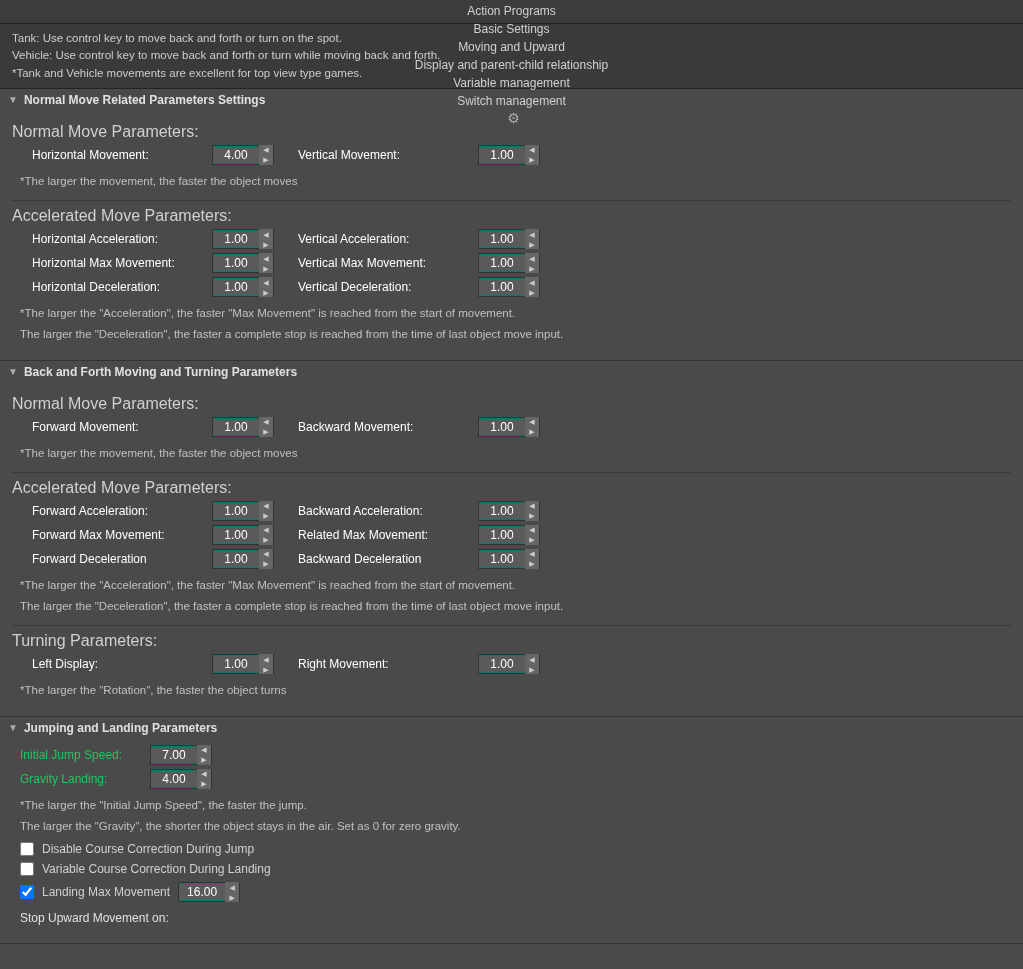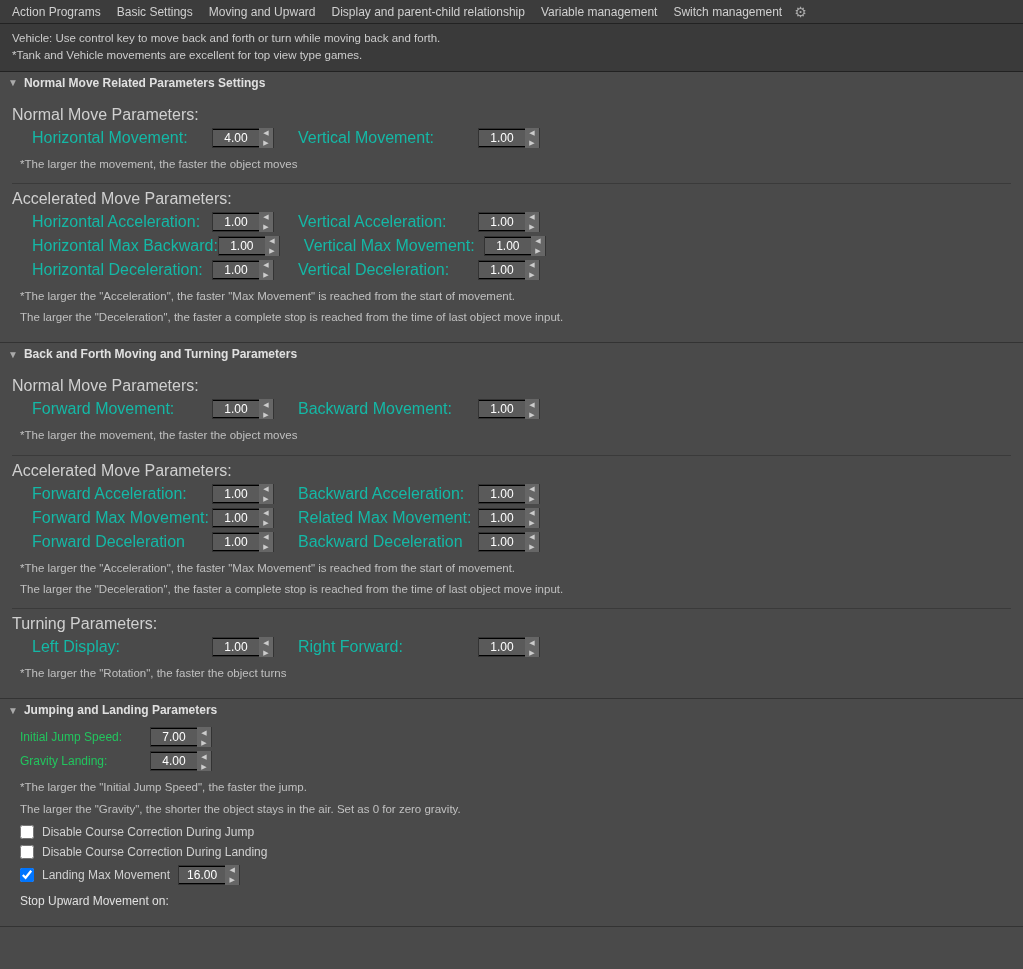--- a/index.html
+++ b/index.html
@@ -13,20 +13,21 @@
     }
 
     
     .menu-bar {
       background: #3c3c3c;
       display: flex;
       align-items: center;
       padding: 2px 4px;
       border-bottom: 1px solid #222;
       height: 24px;
+      flex-direction: column;
     }
     .menu-item {
       padding: 2px 8px;
       cursor: pointer;
       color: #d0d0d0;
       font-size: 12px;
       white-space: nowrap;
     }
     .gear-icon {
       margin-left: 4px;
@@ -82,29 +83,29 @@
     }
 
     .param-row {
       display: flex;
       align-items: center;
       margin-bottom: 4px;
       padding-left: 20px;
     }
 
     .param-label {
-      color: #14b8a6;
+      color: #ffffff;
       min-width: 180px;
-      font-size: 16px;
+      font-size: 12px;
     }
 
     .spinner {
       display: inline-flex;
       align-items: center;
-      background: #000000;
+      background: #0f766e;
       border: 1px solid #333;
       height: 20px;
       margin-right: 24px;
     }
     .spinner-value {
       background: #5a5a5a;
       color: #fff;
       min-width: 46px;
       text-align: center;
       font-size: 12px;
@@ -178,20 +179,21 @@
   <span class="menu-item">Action Programs</span>
   <span class="menu-item">Basic Settings</span>
   <span class="menu-item">Moving and Upward</span>
   <span class="menu-item">Display and parent-child relationship</span>
   <span class="menu-item">Variable management</span>
   <span class="menu-item">Switch management</span>
   <span class="gear-icon">⚙</span>
 </div>
 
 <div class="info-box">
+  <div>Tank: Use control key to move back and forth or turn on the spot.</div>
   <div>Vehicle: Use control key to move back and forth or turn while moving back and forth.</div>
   <div>*Tank and Vehicle movements are excellent for top view type games.</div>
 </div>
 
 <div class="main-content">
 
   <div class="section">
     <div class="section-header">
       <span class="arrow">▼</span>
       <span>Normal Move Related Parameters Settings</span>
@@ -231,21 +233,21 @@
         <span class="param-label">Vertical Acceleration:</span>
         <div class="spinner">
           <span class="spinner-value">1.00</span>
           <div class="spinner-btns">
             <button class="spinner-btn">◀</button>
             <button class="spinner-btn">▶</button>
           </div>
         </div>
       </div>
       <div class="param-row">
-        <span class="param-label">Horizontal Max Backward:</span>
+        <span class="param-label">Horizontal Max Movement:</span>
         <div class="spinner">
           <span class="spinner-value">1.00</span>
           <div class="spinner-btns">
             <button class="spinner-btn">◀</button>
             <button class="spinner-btn">▶</button>
           </div>
         </div>
         <span class="param-label">Vertical Max Movement:</span>
         <div class="spinner">
           <span class="spinner-value">1.00</span>
@@ -366,21 +368,21 @@
       <div class="subsection-label">Turning Parameters:</div>
       <div class="param-row">
         <span class="param-label">Left Display:</span>
         <div class="spinner">
           <span class="spinner-value">1.00</span>
           <div class="spinner-btns">
             <button class="spinner-btn">◀</button>
             <button class="spinner-btn">▶</button>
           </div>
         </div>
-        <span class="param-label">Right Forward:</span>
+        <span class="param-label">Right Movement:</span>
         <div class="spinner">
           <span class="spinner-value">1.00</span>
           <div class="spinner-btns">
             <button class="spinner-btn">◀</button>
             <button class="spinner-btn">▶</button>
           </div>
         </div>
       </div>
       <div class="note-text">*The larger the "Rotation", the faster the object turns</div>
     </div>
@@ -413,21 +415,21 @@
         </div>
       </div>
       <div class="note-text">*The larger the "Initial Jump Speed", the faster the jump.</div>
       <div class="note-text" style="padding-top:0;">The larger the "Gravity", the shorter the object stays in the air. Set as 0 for zero gravity.</div>
       <div class="checkbox-row">
         <input type="checkbox" id="chk1" style="">
         <label for="chk1">Disable Course Correction During Jump</label>
       </div>
       <div class="checkbox-row">
         <input type="checkbox" id="chk2" style="">
-        <label for="chk2">Disable Course Correction During Landing</label>
+        <label for="chk2">Variable Course Correction During Landing</label>
       </div>
       <div class="checkbox-row">
         <input type="checkbox" id="chk3" checked="" style="">
         <label for="chk3">Landing Max Movement</label>
         <div class="spinner" style="margin-left: 8px;">
           <span class="spinner-value">16.00</span>
           <div class="spinner-btns">
             <button class="spinner-btn">◀</button>
             <button class="spinner-btn">▶</button>
           </div>

